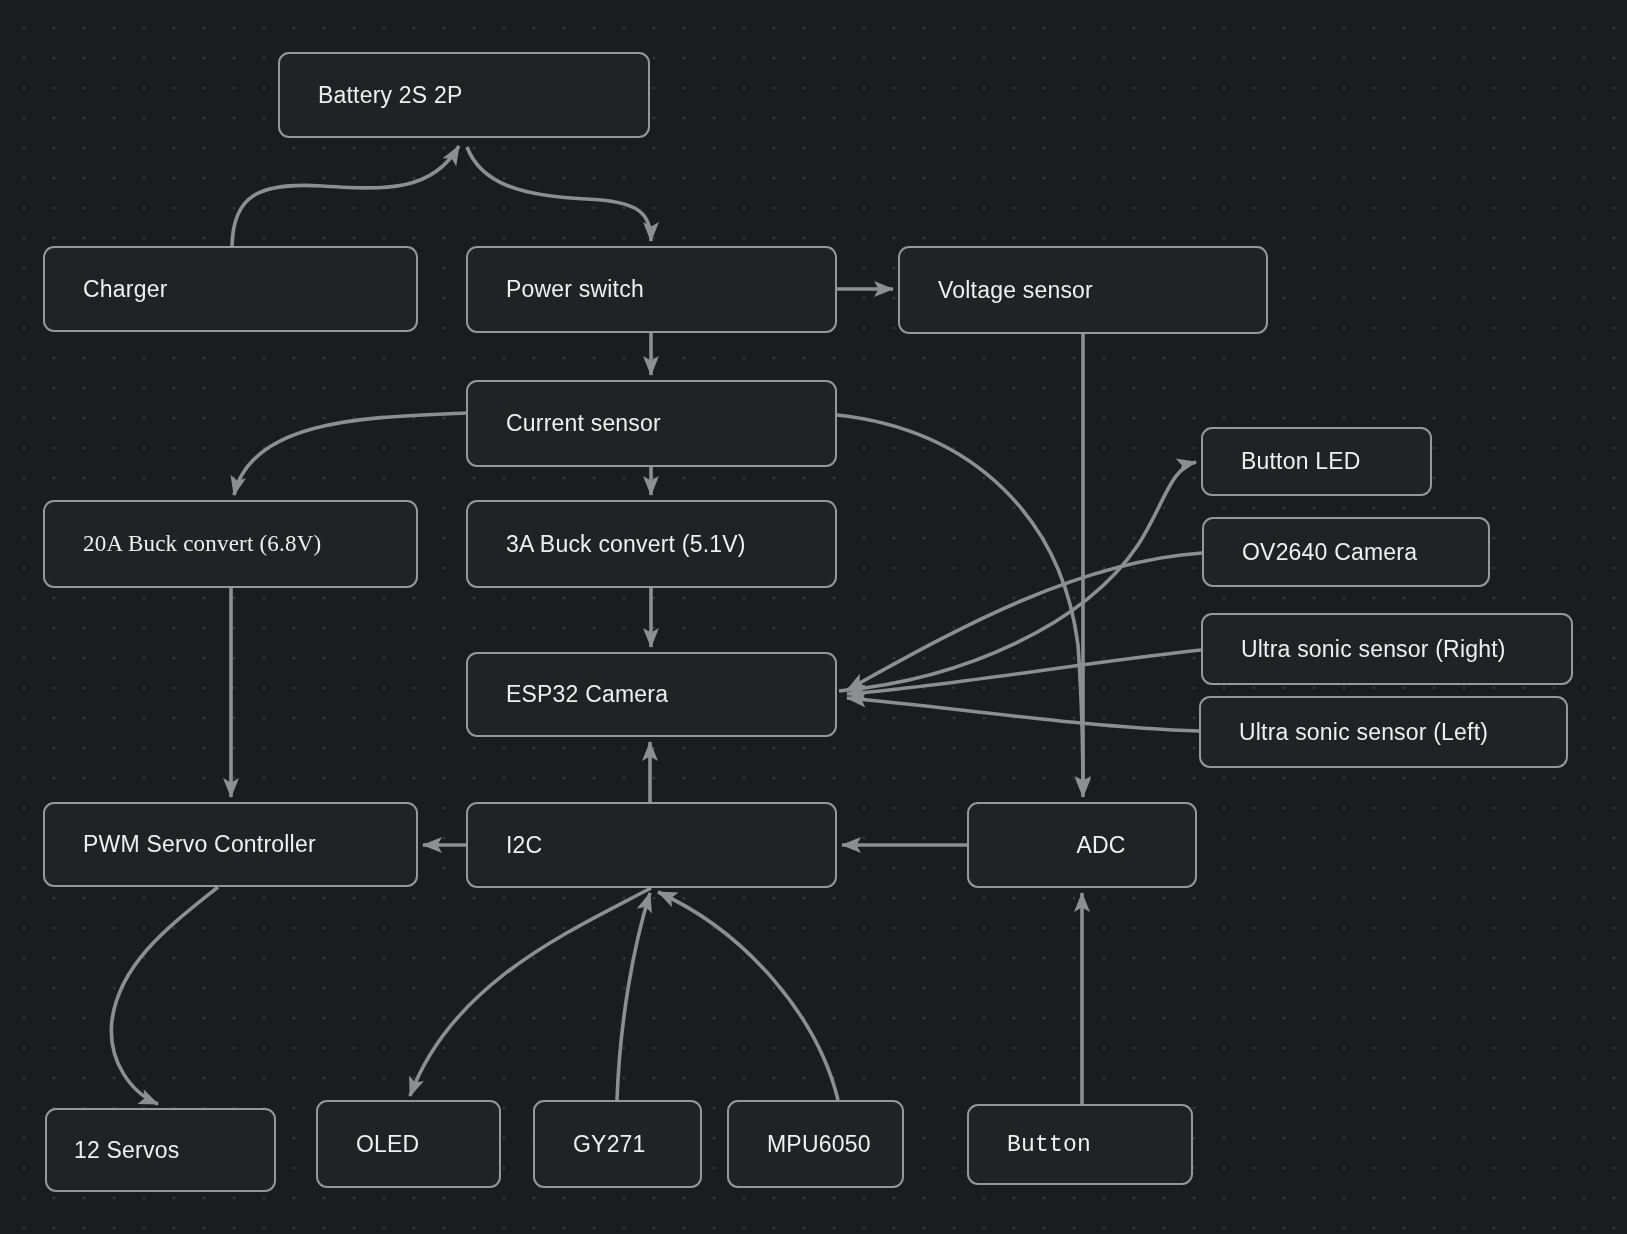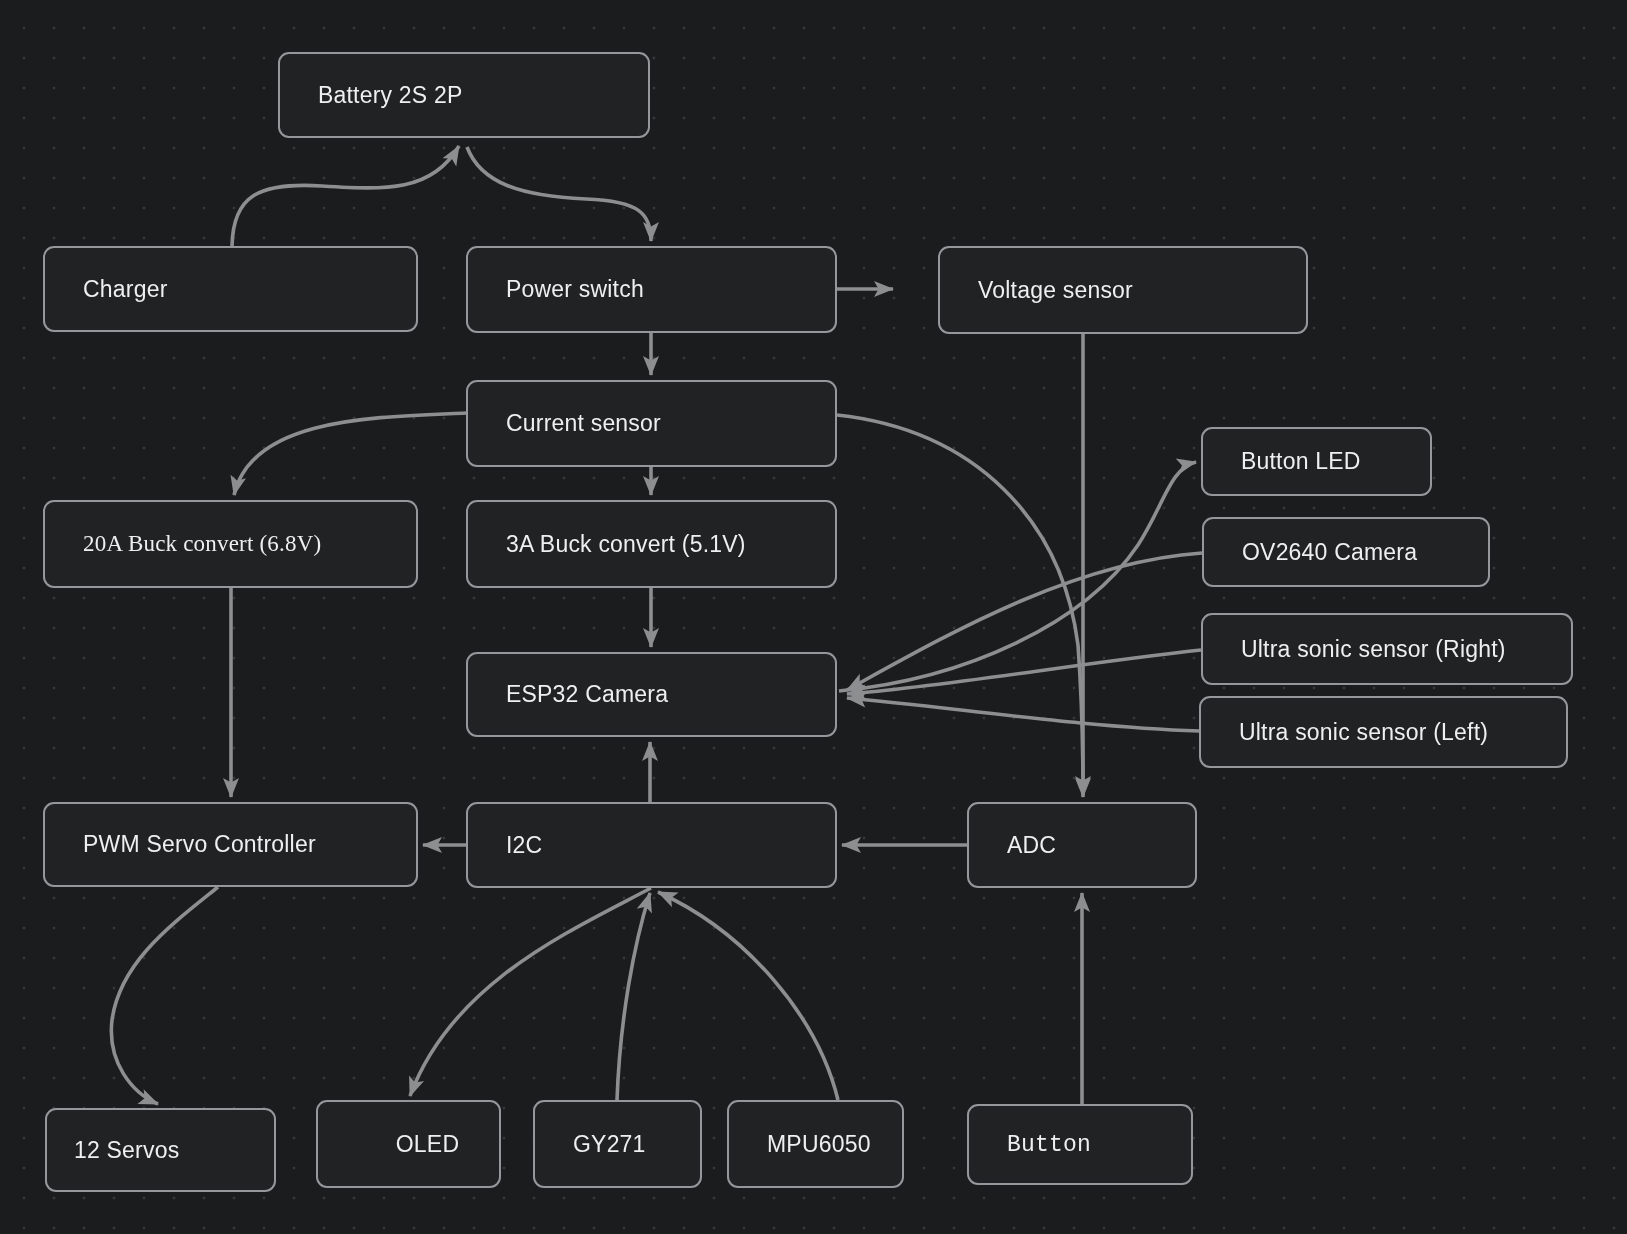--- a/index.html
+++ b/index.html
@@ -68,21 +68,21 @@
   <div id="node-layer">
       <div class="node" style="left: 278px; top: 52px; width: 372px; height: 86px;">
         <span>Battery 2S 2P</span>
       </div>
       <div class="node" style="left: 43px; top: 246px; width: 375px; height: 86px;">
         <span>Charger</span>
       </div>
       <div class="node" style="left: 466px; top: 246px; width: 371px; height: 87px;">
         <span>Power switch</span>
       </div>
-      <div class="node" style="left: 898px; top: 246px; width: 370px; height: 88px; margin-left: 40px;">
+      <div class="node" style="left: 898px; top: 246px; width: 370px; height: 88px;">
         <span>Voltage sensor</span>
       </div>
       <div class="node" style="left: 466px; top: 380px; width: 371px; height: 87px;">
         <span>Current sensor</span>
       </div>
       <div class="node" style="left: 43px; top: 500px; width: 375px; height: 88px; font-family: Liberation Serif, serif;">
         <span>20A Buck convert (6.8V)</span>
       </div>
       <div class="node" style="left: 466px; top: 500px; width: 371px; height: 88px;">
         <span>3A Buck convert (5.1V)</span>
@@ -101,27 +101,27 @@
       </div>
       <div class="node" style="left: 1199px; top: 696px; width: 369px; height: 72px;">
         <span>Ultra sonic sensor (Left)</span>
       </div>
       <div class="node" style="left: 43px; top: 802px; width: 375px; height: 85px;">
         <span>PWM Servo Controller</span>
       </div>
       <div class="node" style="left: 466px; top: 802px; width: 371px; height: 86px;">
         <span>I2C</span>
       </div>
-      <div class="node" style="left: 967px; top: 802px; width: 230px; height: 86px;">
+      <div class="node" style="left: 967px; top: 802px; width: 230px; height: 86px; justify-content: center;">
         <span>ADC</span>
       </div>
       <div class="node" style="left: 45px; top: 1108px; width: 231px; height: 84px; padding-left: 27px;">
         <span>12 Servos</span>
       </div>
-      <div class="node" style="left: 316px; top: 1100px; width: 185px; height: 88px; justify-content: center;">
+      <div class="node" style="left: 316px; top: 1100px; width: 185px; height: 88px;">
         <span>OLED</span>
       </div>
       <div class="node" style="left: 533px; top: 1100px; width: 169px; height: 88px;">
         <span>GY271</span>
       </div>
       <div class="node" style="left: 727px; top: 1100px; width: 177px; height: 88px;">
         <span>MPU6050</span>
       </div>
       <div class="node" style="left: 967px; top: 1104px; width: 226px; height: 81px; font-family: Liberation Mono, monospace;">
         <span>Button</span>

